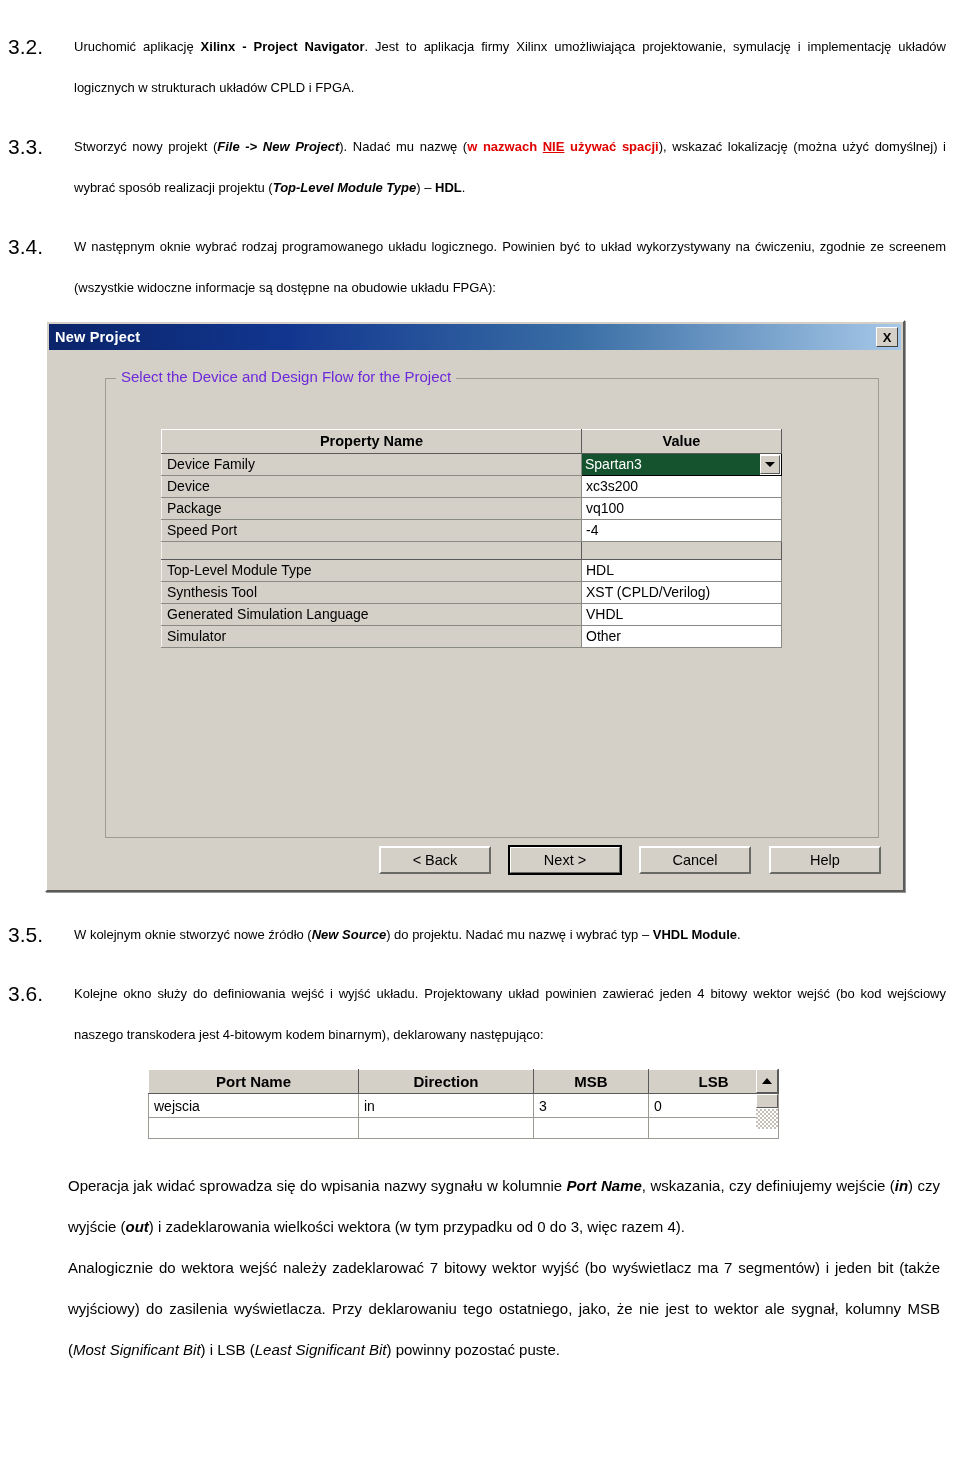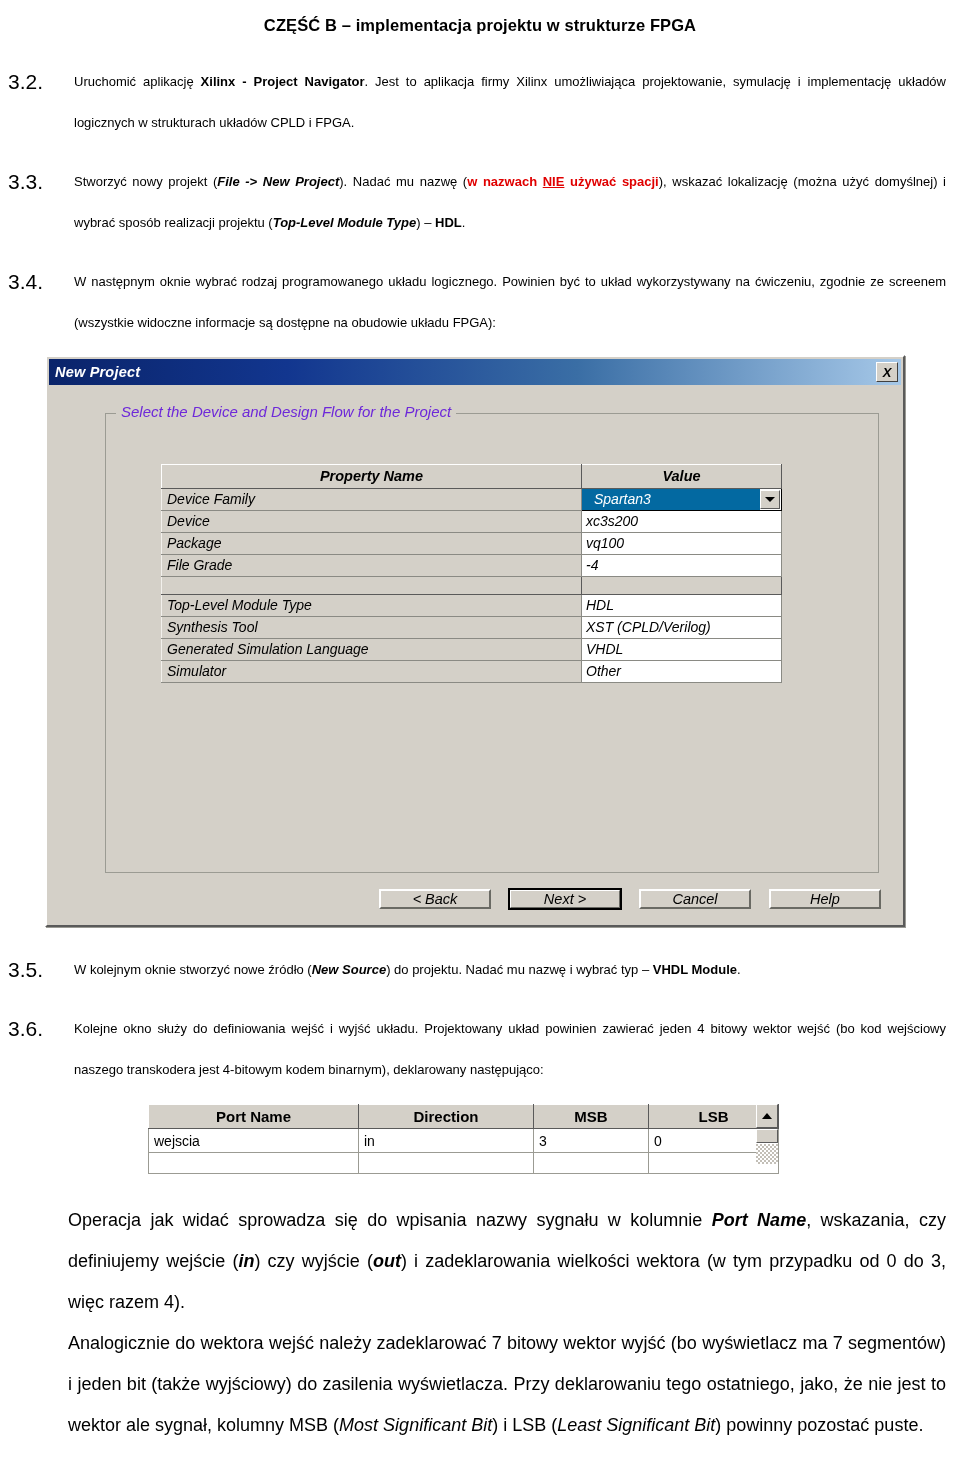--- a/index.html
+++ b/index.html
@@ -58,21 +58,20 @@
   .bi { font-weight: bold; font-style: italic; }
   .red { color: #e00000; font-weight: bold; }
   .red u { text-decoration: underline; }
 
   .gap-sm { height: 18px; }
   .gap-md { height: 26px; }
 
   
   .dialog-wrap {
     padding: 0 0 0 45px;
-    font-style: italic;
   }
   .dialog {
     width: 860px;
     background: #d4d0c8;
     border-top: 2px solid #ffffff;
     border-left: 2px solid #ffffff;
     border-right: 2px solid #5a5a5a;
     border-bottom: 2px solid #5a5a5a;
     box-shadow: 1px 1px 0 #9a9a94;
     position: relative;
@@ -202,24 +201,24 @@
     position: relative;
   }
   .combo-inner {
     display: flex;
     align-items: stretch;
     height: 100%;
     width: 100%;
   }
   .combo-text {
     flex: 1 1 auto;
-    background: #0369a1;
+    background: #14532d;
     color: #ffffff;
     font-size: 14px;
-    padding: 2px 0 3px 12px;
+    padding: 2px 0 3px 3px;
     white-space: nowrap;
     line-height: 16px;
   }
   .combo-arrow {
     flex: 0 0 20px;
     background: #d4d0c8;
     border-top: 1px solid #ffffff;
     border-left: 1px solid #ffffff;
     border-right: 1px solid #5a5a5a;
     border-bottom: 1px solid #5a5a5a;
@@ -239,21 +238,21 @@
   
   .dlg-buttons {
     position: absolute;
     right: 22px;
     bottom: 16px;
     display: flex;
     gap: 18px;
   }
   .btn {
     width: 112px;
-    height: 20px;
+    height: 28px;
     background: #d4d0c8;
     border-top: 2px solid #ffffff;
     border-left: 2px solid #ffffff;
     border-right: 2px solid #6a6a64;
     border-bottom: 2px solid #6a6a64;
     font-size: 14.5px;
     display: flex;
     align-items: center;
     justify-content: center;
     cursor: default;
@@ -344,33 +343,32 @@
   }
   .scroll-track {
     flex: 1 1 auto;
     margin-top: 1px;
     background:
       repeating-conic-gradient(#ffffff 0% 25%, #c3bfb7 0% 50%) 0 0 / 4px 4px;
   }
 
   
   .tail {
-    padding: 0 14px 0 68px;
-    font-size: 18px;
+    padding: 0 20px 0 68px;
+    font-size: 15px;
     line-height: 41px;
     text-align: justify;
   }
   .tail p { margin: 0; }
 </style>
 </head>
 <body>
 
 <div class="page">
 
-  <div class="doc-title">CZĘŚĆ B – implementacja projektu w strukturze FPGA</div>
 
   <div class="gap-md"></div>
 
   <div class="para">
     <div class="num">3.2.</div>
     <div class="body"><span>Uruchomić aplikację </span><b>Xilinx - Project Navigator</b><span>. Jest to aplikacja firmy Xilinx umożliwiająca projektowanie, symulację i implementację układów logicznych w strukturach układów CPLD i FPGA.</span></div>
   </div>
 
   <div class="gap-sm"></div>
 
@@ -425,21 +423,21 @@
                 </tr>
                 <tr>
                   <td class="pname">Device</td>
                   <td class="pval">xc3s200</td>
                 </tr>
                 <tr>
                   <td class="pname">Package</td>
                   <td class="pval">vq100</td>
                 </tr>
                 <tr>
-                  <td class="pname">File Grade</td>
+                  <td class="pname">Speed Port</td>
                   <td class="pval">-4</td>
                 </tr>
                 <tr class="spacer">
                   <td class="pname"></td>
                   <td class="pval"></td>
                 </tr>
                 <tr>
                   <td class="pname">Top-Level Module Type</td>
                   <td class="pval">HDL</td>
                 </tr>

